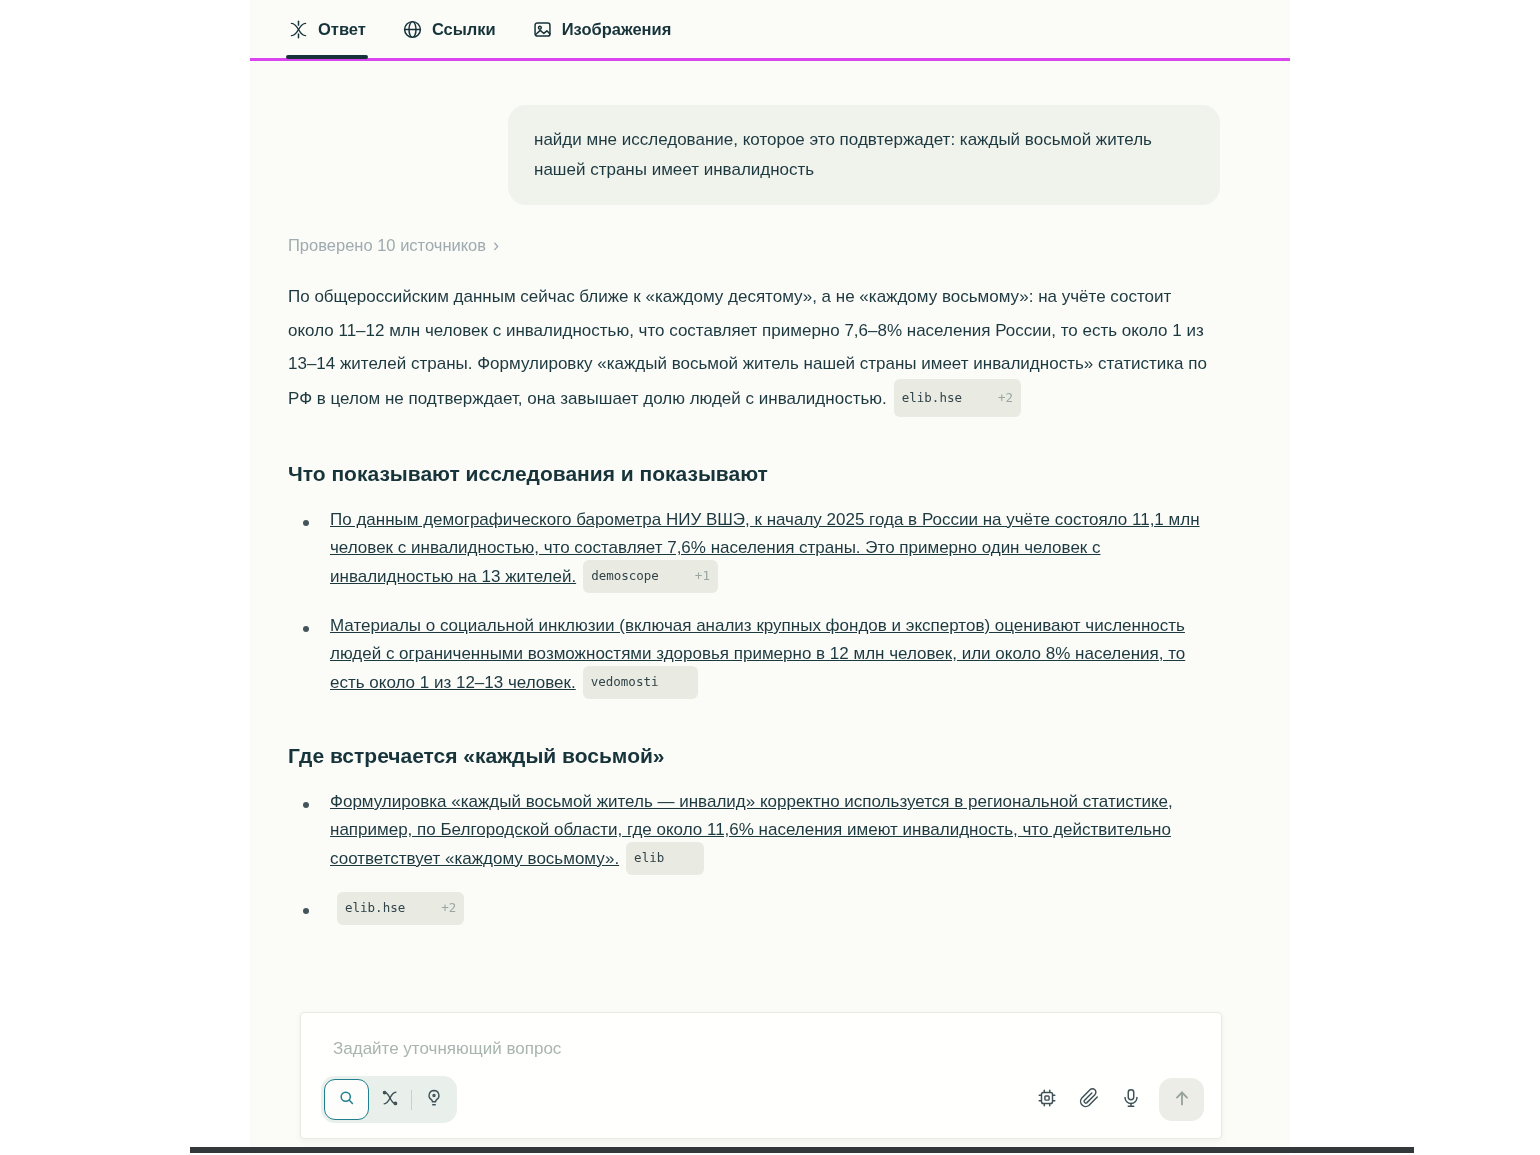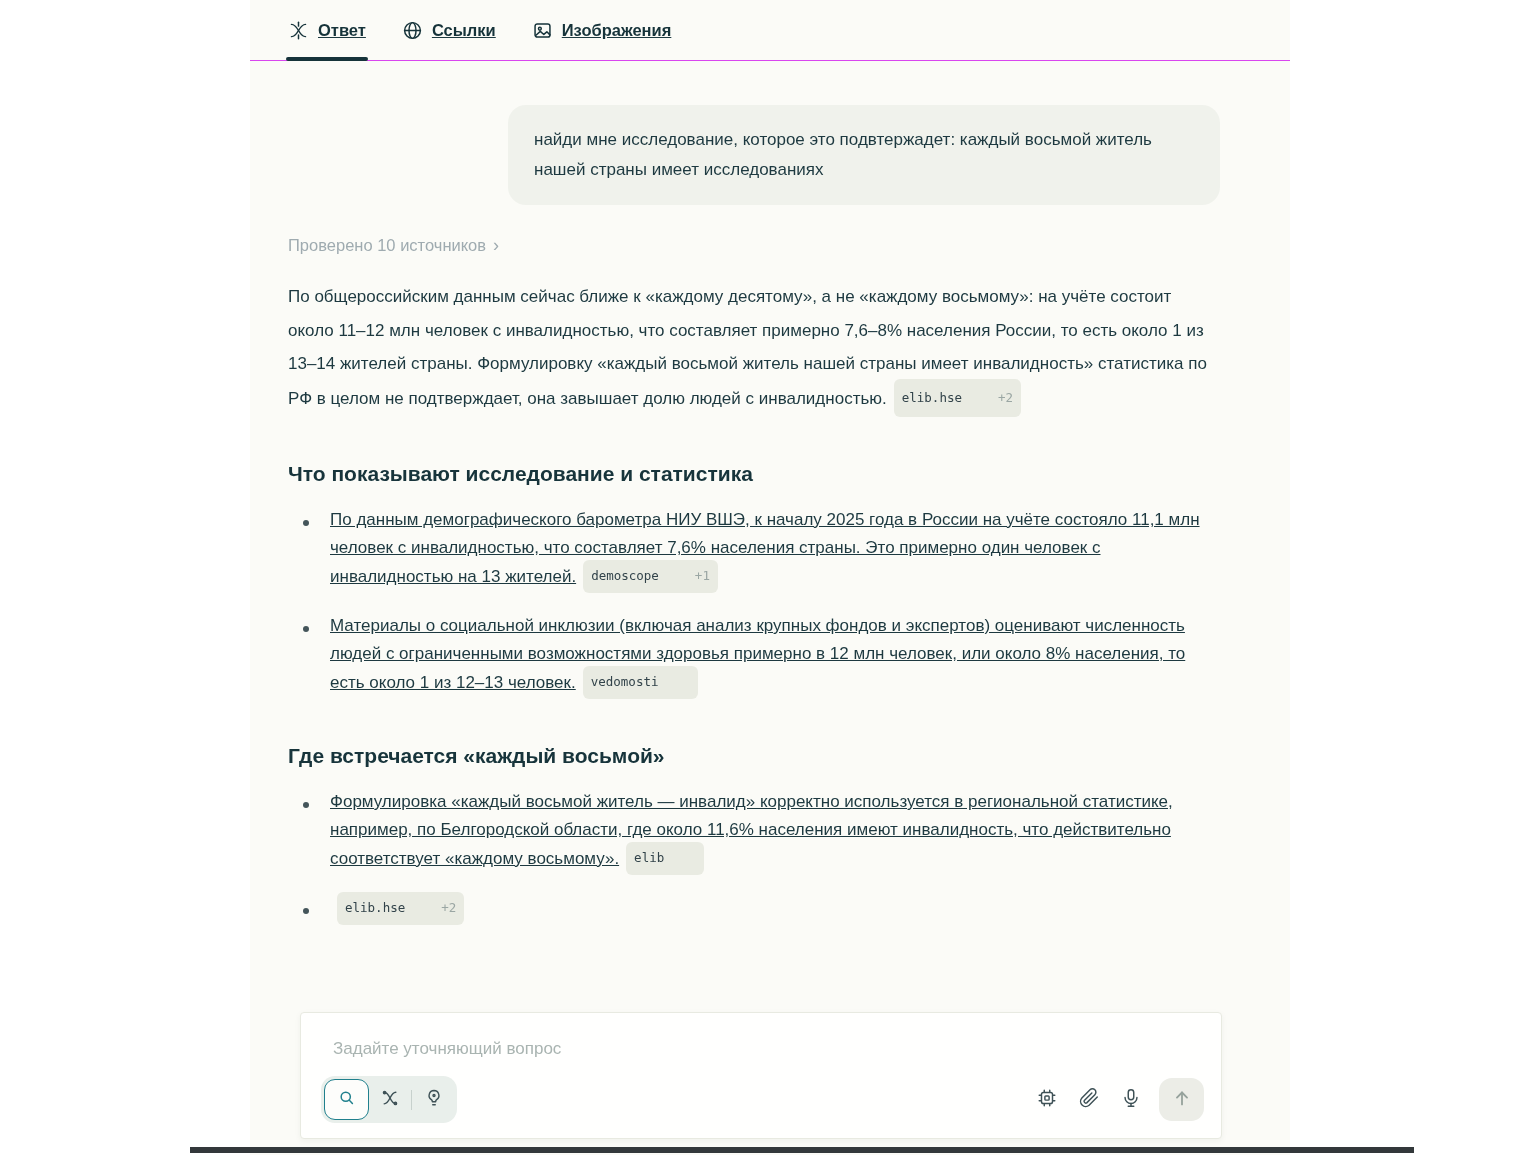--- a/index.html
+++ b/index.html
@@ -10,21 +10,21 @@
     font-family:"Liberation Sans", sans-serif;
     color:#1d3940;
   }
   .panel {
     position:absolute; left:250px; top:0; width:1040px; height:1155px;
     background:#fbfbf7;
   }
   
   .tabbar {
     display:flex; align-items:stretch; gap:36px; height:61px;
-    padding-left:38px; border-bottom:1px solid #d946ef;text-decoration:underline;
+    padding-left:38px; border-bottom:3px solid #d946ef;
   }
   .tab {
     position:relative; display:flex; align-items:center; gap:9px;
     font-size:16.5px; font-weight:700; color:#16333a; cursor:pointer;
   }
   .tab .ticon { display:flex; align-items:center; }
   .tab .ticon svg { stroke:#16333a; fill:none; stroke-width:1.7; stroke-linecap:round; stroke-linejoin:round; }
   .tab.active::after {
     content:""; position:absolute; left:-2px; right:-2px; bottom:-1px;
     height:4px; background:#16333a; border-radius:2px;
@@ -148,34 +148,34 @@
           <path d="M4.5 17.5 l5-4.5 4 3.5 3.5-3 3.5 3.5"></path>
         </svg>
       </span>
       <span>Изображения</span>
     </div>
   </div>
 
   <div class="content">
 
     <div class="bubble-row">
-      <div class="bubble">найди мне исследование, которое это подвтержадет: каждый восьмой житель нашей страны имеет исследованиях</div>
+      <div class="bubble">найди мне исследование, которое это подвтержадет: каждый восьмой житель нашей страны имеет инвалидность</div>
     </div>
 
     <div class="sources">
       <span>Проверено 10 источников</span>
       <span class="chev">›</span>
     </div>
 
     <p class="intro"><span>По общероссийским данным сейчас ближе к «каждому десятому», а не «каждому восьмому»: на учёте состоит около 11–12 млн человек с инвалидностью, что составляет примерно 7,6–8% населения России, то есть около 1 из 13–14 жителей страны. Формулировку «каждый восьмой житель нашей страны имеет инвалидность» статистика по РФ в целом не подтверждает, она завышает долю людей с инвалидностью.</span><span class="chip">
           <span>elib.hse</span>
           <span class="extra">+2</span>
         </span></p>
 
-    <h2>Что показывают исследование и статистика</h2>
+    <h2>Что показывают исследования и показывают</h2>
     <ul class="answer-list">
       <li><span>По данным демографического барометра НИУ ВШЭ, к началу 2025 года в России на учёте состояло 11,1 млн человек с инвалидностью, что составляет 7,6% населения страны. Это примерно один человек с инвалидностью на 13 жителей.</span><span class="chip">
             <span>demoscope</span>
             <span class="extra">+1</span>
           </span></li>
       <li><span>Материалы о социальной инклюзии (включая анализ крупных фондов и экспертов) оценивают численность людей с ограниченными возможностями здоровья примерно в 12 млн человек, или около 8% населения, то есть около 1 из 12–13 человек.</span><span class="chip">
             <span>vedomosti</span>
             <span class="extra"></span>
           </span></li>
     </ul>

